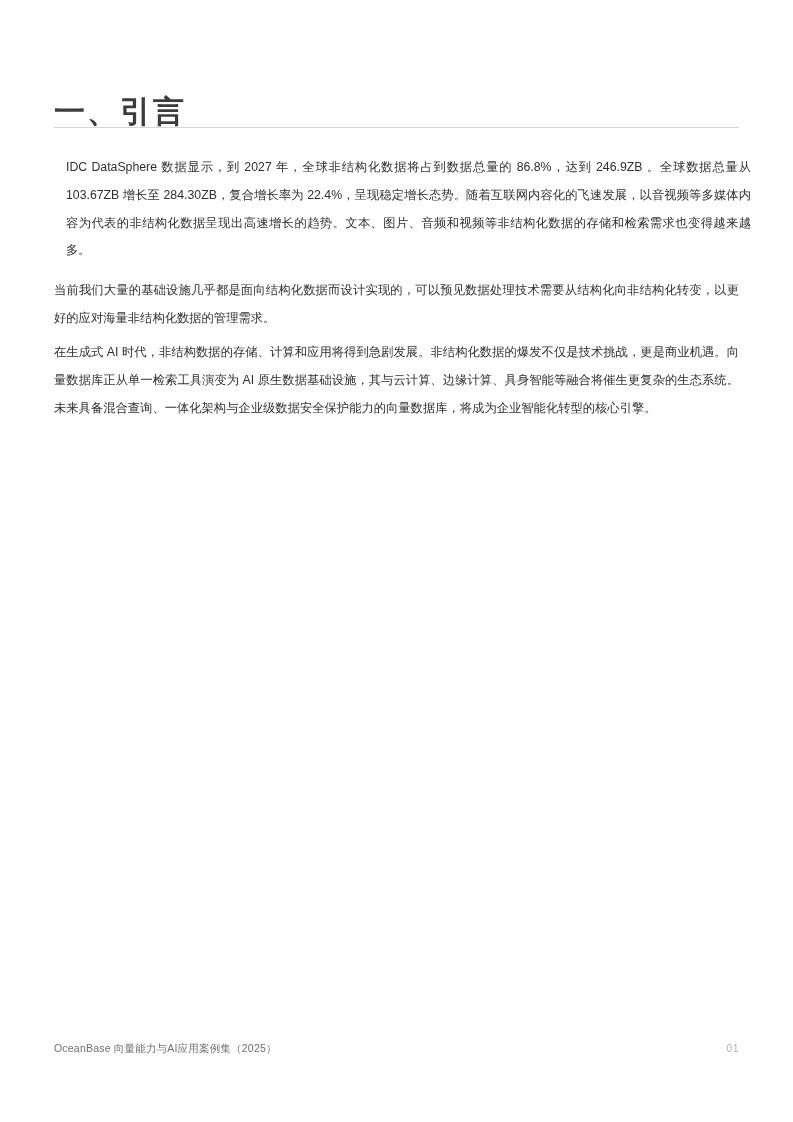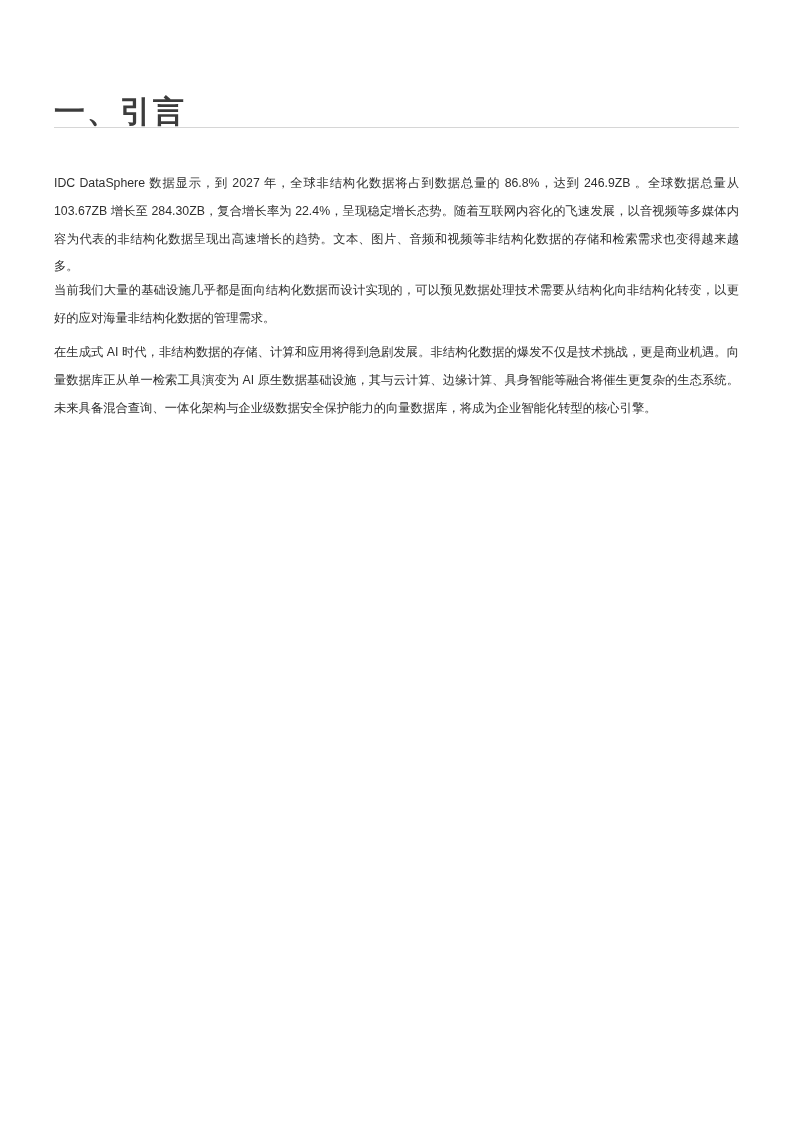--- a/index.html
+++ b/index.html
@@ -49,21 +49,21 @@
   .body-block {
     position: absolute;
     left: 0;
     width: 685px;
     color: #2f2f2f;
     font-size: 12.3px;
     line-height: 2.25;
     text-align: justify;
     text-justify: inter-ideograph;
   }
-  .p1 { top: 158px; }
+  .p1 { top: 142px; margin-left: 12px; }
   .p2 { top: 265px; }
   .p3 { top: 327px; }
 
   .footer {
     position: absolute;
     left: 54px;
     right: 54px;
     top: 1042px;
     height: 16px;
   }
@@ -95,13 +95,17 @@
 
     <div class="title-rule"></div>
 
     <p class="body-block p1">IDC DataSphere 数据显示，到 2027 年，全球非结构化数据将占到数据总量的 86.8%，达到 246.9ZB 。全球数据总量从 103.67ZB 增长至 284.30ZB，复合增长率为 22.4%，呈现稳定增长态势。随着互联网内容化的飞速发展，以音视频等多媒体内容为代表的非结构化数据呈现出高速增长的趋势。文本、图片、音频和视频等非结构化数据的存储和检索需求也变得越来越多。</p>
 
     <p class="body-block p3">在生成式 AI 时代，非结构数据的存储、计算和应用将得到急剧发展。非结构化数据的爆发不仅是技术挑战，更是商业机遇。向量数据库正从单一检索工具演变为 AI 原生数据基础设施，其与云计算、边缘计算、具身智能等融合将催生更复杂的生态系统。未来具备混合查询、一体化架构与企业级数据安全保护能力的向量数据库，将成为企业智能化转型的核心引擎。</p>
 
     <p class="body-block p2">当前我们大量的基础设施几乎都是面向结构化数据而设计实现的，可以预见数据处理技术需要从结构化向非结构化转变，以更好的应对海量非结构化数据的管理需求。</p>
   </div>
 
+  <div class="footer">
+    <span class="footer-text">OceanBase 向量能力与AI应用案例集（2025）</span>
+    <span class="footer-page">01</span>
+  </div>
 </div>
 
 </body></html>

